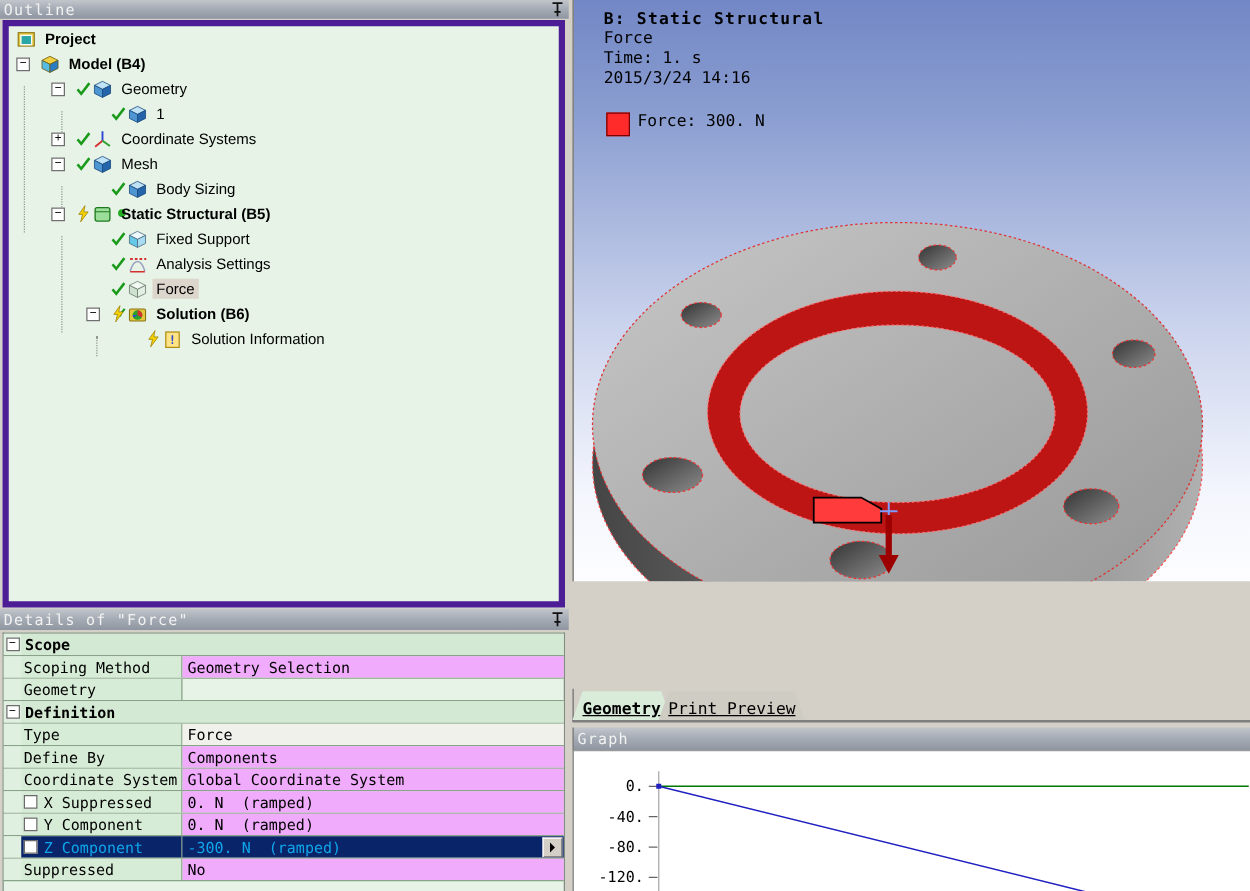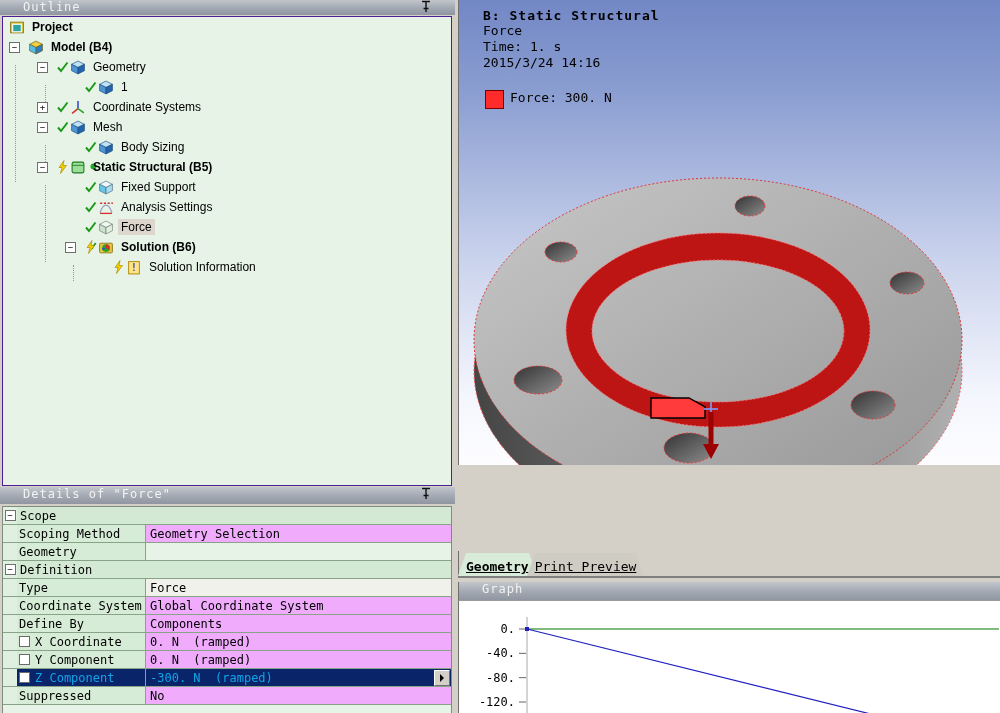--- a/index.html
+++ b/index.html
@@ -1,26 +1,26 @@
 <!DOCTYPE html>
 <html><head>
 <meta charset="utf-8">
 <style>
   html,body{margin:0;padding:0}
   body{width:1000px;height:713px;position:relative;overflow:hidden;background:#d4d0c8;
        font-family:"DejaVu Sans Mono",monospace}
   .titlebar{background:linear-gradient(180deg,#c2c6cc 0%,#a7adb6 45%,#8f96a1 100%);
             color:#f2f2f2;font:12px "DejaVu Sans Mono",monospace;
-            display:flex;padding:0 23px;letter-spacing:1px}
+            display:flex;align-items:center;padding:0 3px;letter-spacing:1px}
   .titlebar .pin{margin-left:auto;width:12px;height:13px}
   
   #outline-panel{position:absolute;left:0;top:0;width:455px;height:487px}
   #outline-title{height:15px}
   #outline-body{position:absolute;left:2px;right:3px;top:16px;bottom:1px;background:#e6f3e6;
-                border:1px solid #4c1d95;overflow:hidden}
+                border:5px solid #4c1d95;overflow:hidden}
   .tree-row{height:20px;display:flex;align-items:center;white-space:nowrap;
             font:12px "Liberation Sans",sans-serif;color:#000;position:relative}
   .tree-row .pad{flex:none}
   .expander{flex:none;width:9px;height:9px;border:1px solid #6f6f6f;background:#fff;
             font:9px/8px "DejaVu Sans Mono",monospace;text-align:center;color:#111;margin-right:8px}
   .exp-slot{flex:none;width:19px}
   .prefix-ic{flex:none;width:13px;height:14px;margin-right:1px}
   .tree-icon{flex:none;width:16px;height:15px;margin-right:4px}
   .tree-label{padding:1px 3px}
   .tree-label.bold{font-weight:bold}
@@ -32,21 +32,21 @@
   #details-body{position:absolute;left:2px;right:3px;top:19px;bottom:0;background:#e6f3e6;
                 border:1px solid #7f8c7f;border-bottom:none}
   .d-row{display:flex;height:18px;box-sizing:border-box;border-bottom:1px solid #88a388;
          font:12px "DejaVu Sans Mono",monospace;align-items:stretch}
   .d-exp{flex:none;width:14px;background:#e0f0e0;display:flex;align-items:center;justify-content:center}
   .d-exp .expander{margin-right:0}
   .d-label{flex:none;width:124px;background:#d7ecd7;border-right:1px solid #88a388;
            display:flex;align-items:center;padding:0 2px;overflow:hidden}
   .d-value{flex:1;background:#f0abfc;display:flex;align-items:center;padding:0 4px;
            position:relative;white-space:pre;overflow:hidden}
-  .d-group-label{flex:1;background:#d3e9d3;display:flex;align-items:center;font-weight:normal;padding:0 3px}
+  .d-group-label{flex:1;background:#d3e9d3;display:flex;align-items:center;font-weight:bold;padding:0 3px}
   .d-row.selected .d-label,.d-row.selected .d-value{background:#0a246a;color:#0ea5e9}
   .d-value.plain{background:#f1f1ec}
   .checkbox{flex:none;width:9px;height:9px;border:1px solid #6a6a6a;background:#fff;margin-right:5px}
   .arrow-btn{position:absolute;right:1px;top:1px;width:14px;height:14px;background:#d4d0c8;
              border:1px solid;border-color:#fff #6f6f6f #6f6f6f #fff;
              display:flex;align-items:center;justify-content:center}
   .arrow-btn i{display:block;width:0;height:0;border-left:4px solid #000;
                border-top:4px solid transparent;border-bottom:4px solid transparent}
   
   #viewport{position:absolute;left:458px;top:0;width:542px;height:465px;
@@ -351,36 +351,36 @@
       <div class="d-row">
         <div class="d-exp"></div>
         <div class="d-label">
           <span>Type</span>
         </div>
         <div class="d-value plain">Force</div>
       </div>
       <div class="d-row">
         <div class="d-exp"></div>
         <div class="d-label">
+          <span>Define By</span>
+        </div>
+        <div class="d-value">Components</div>
+      </div>
+      <div class="d-row">
+        <div class="d-exp"></div>
+        <div class="d-label">
           <span>Coordinate System</span>
         </div>
         <div class="d-value">Global Coordinate System</div>
       </div>
       <div class="d-row">
         <div class="d-exp"></div>
         <div class="d-label">
-          <span>Define By</span>
-        </div>
-        <div class="d-value">Components</div>
-      </div>
-      <div class="d-row">
-        <div class="d-exp"></div>
-        <div class="d-label">
           <span class="checkbox"></span>
-          <span>X Coordinate</span>
+          <span>X Suppressed</span>
         </div>
         <div class="d-value">0. N  (ramped)</div>
       </div>
       <div class="d-row">
         <div class="d-exp"></div>
         <div class="d-label">
           <span class="checkbox"></span>
           <span>Y Component</span>
         </div>
         <div class="d-value">0. N  (ramped)</div>

